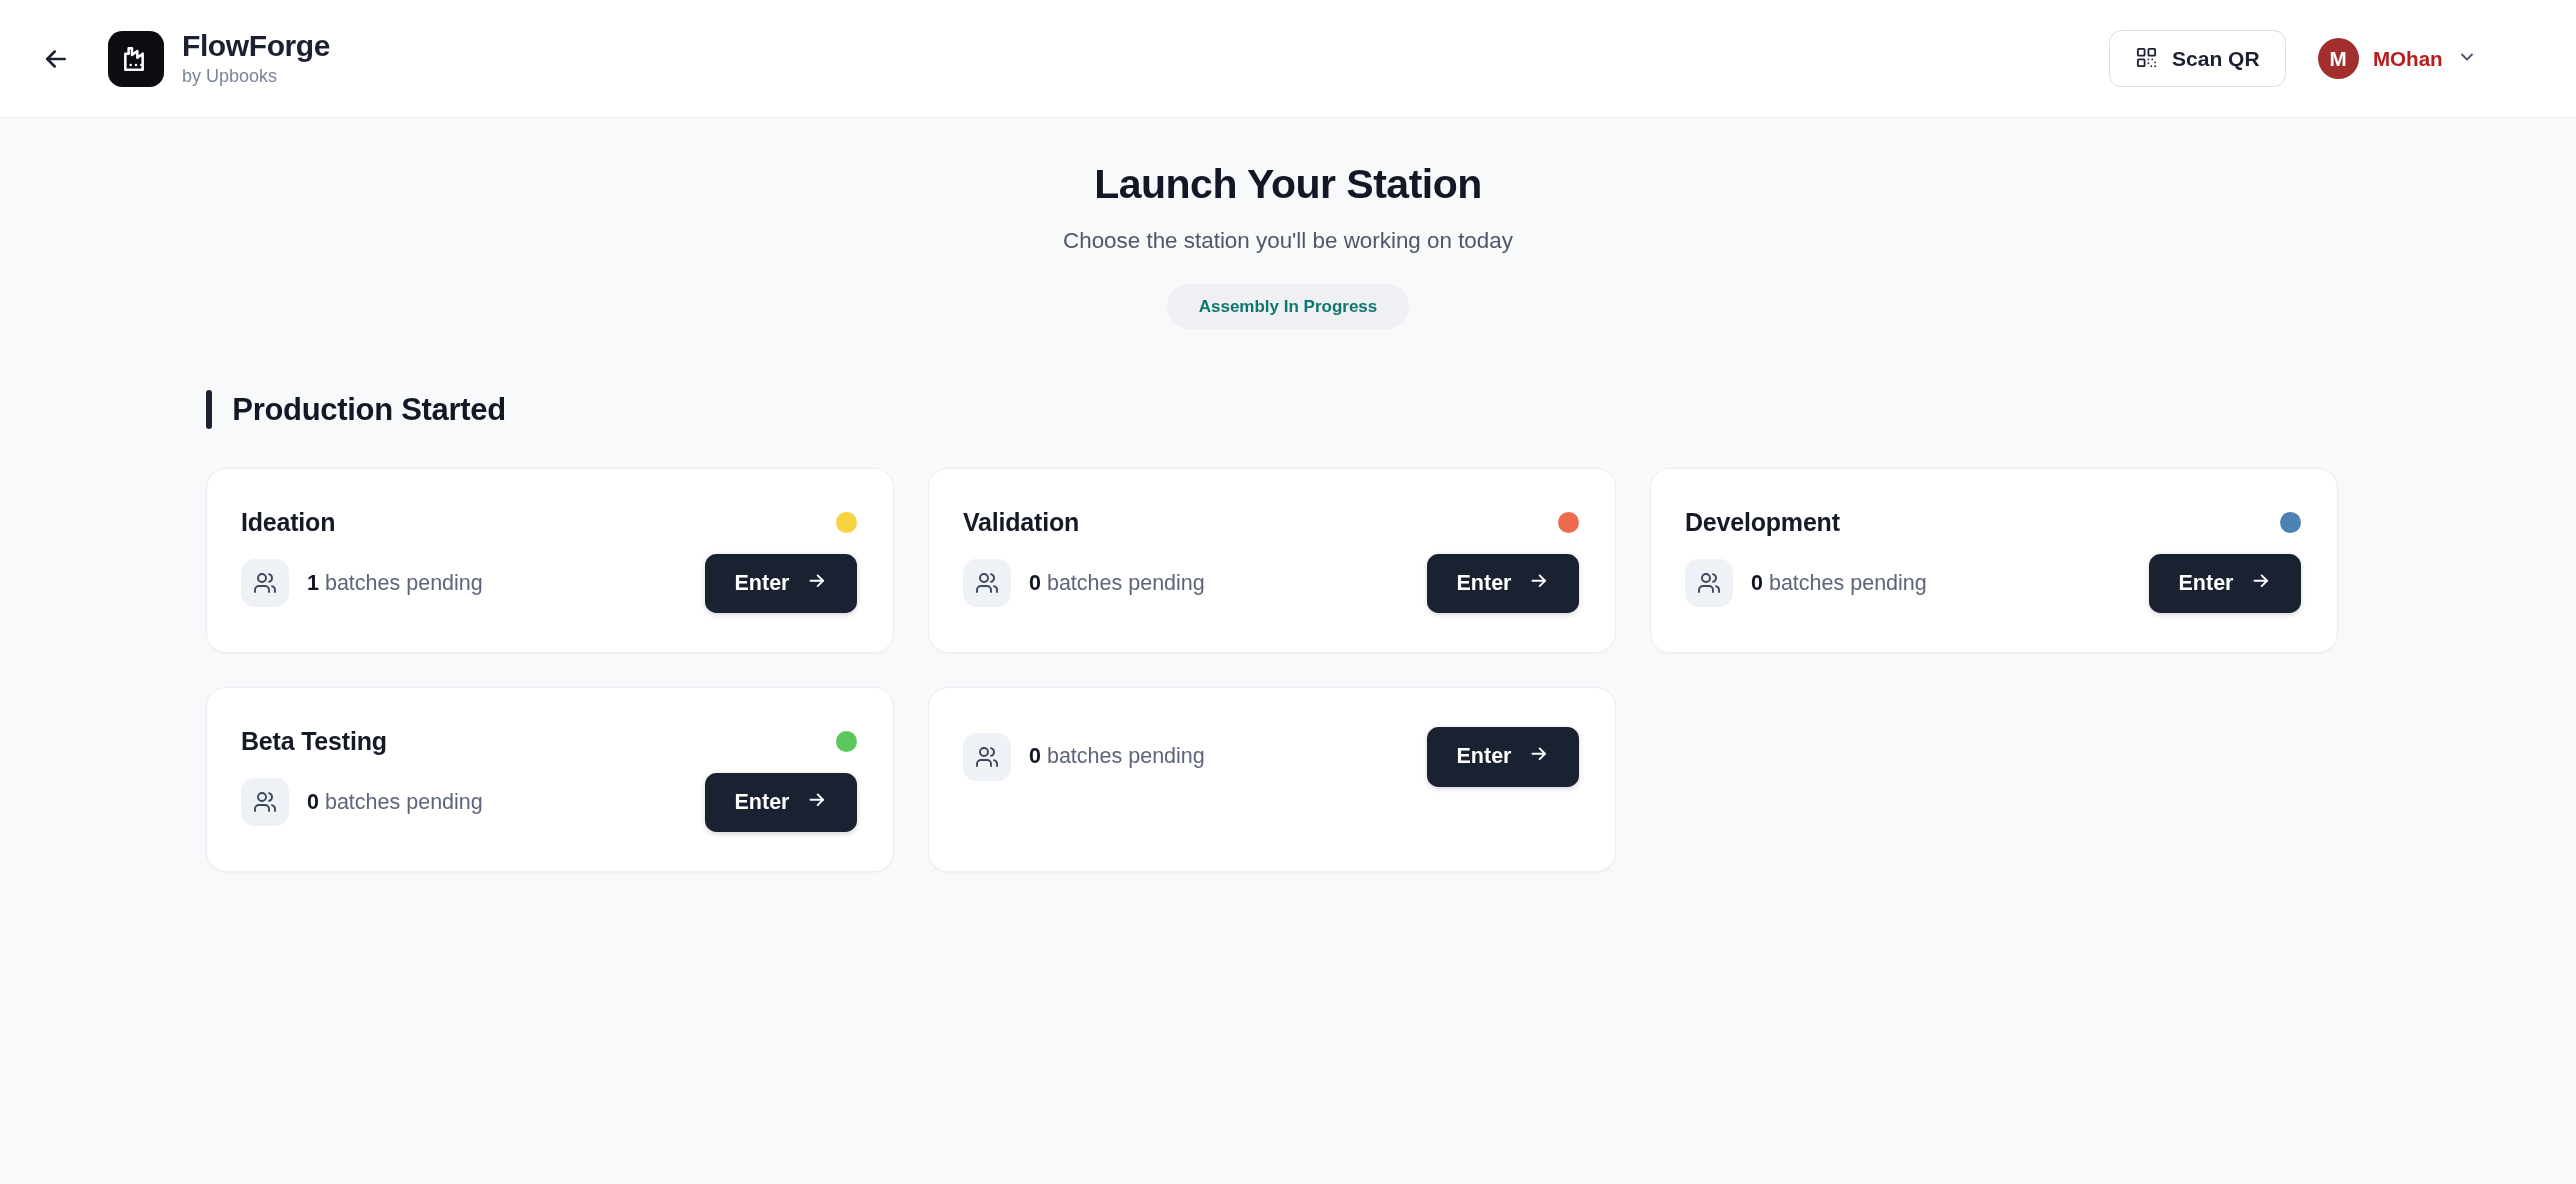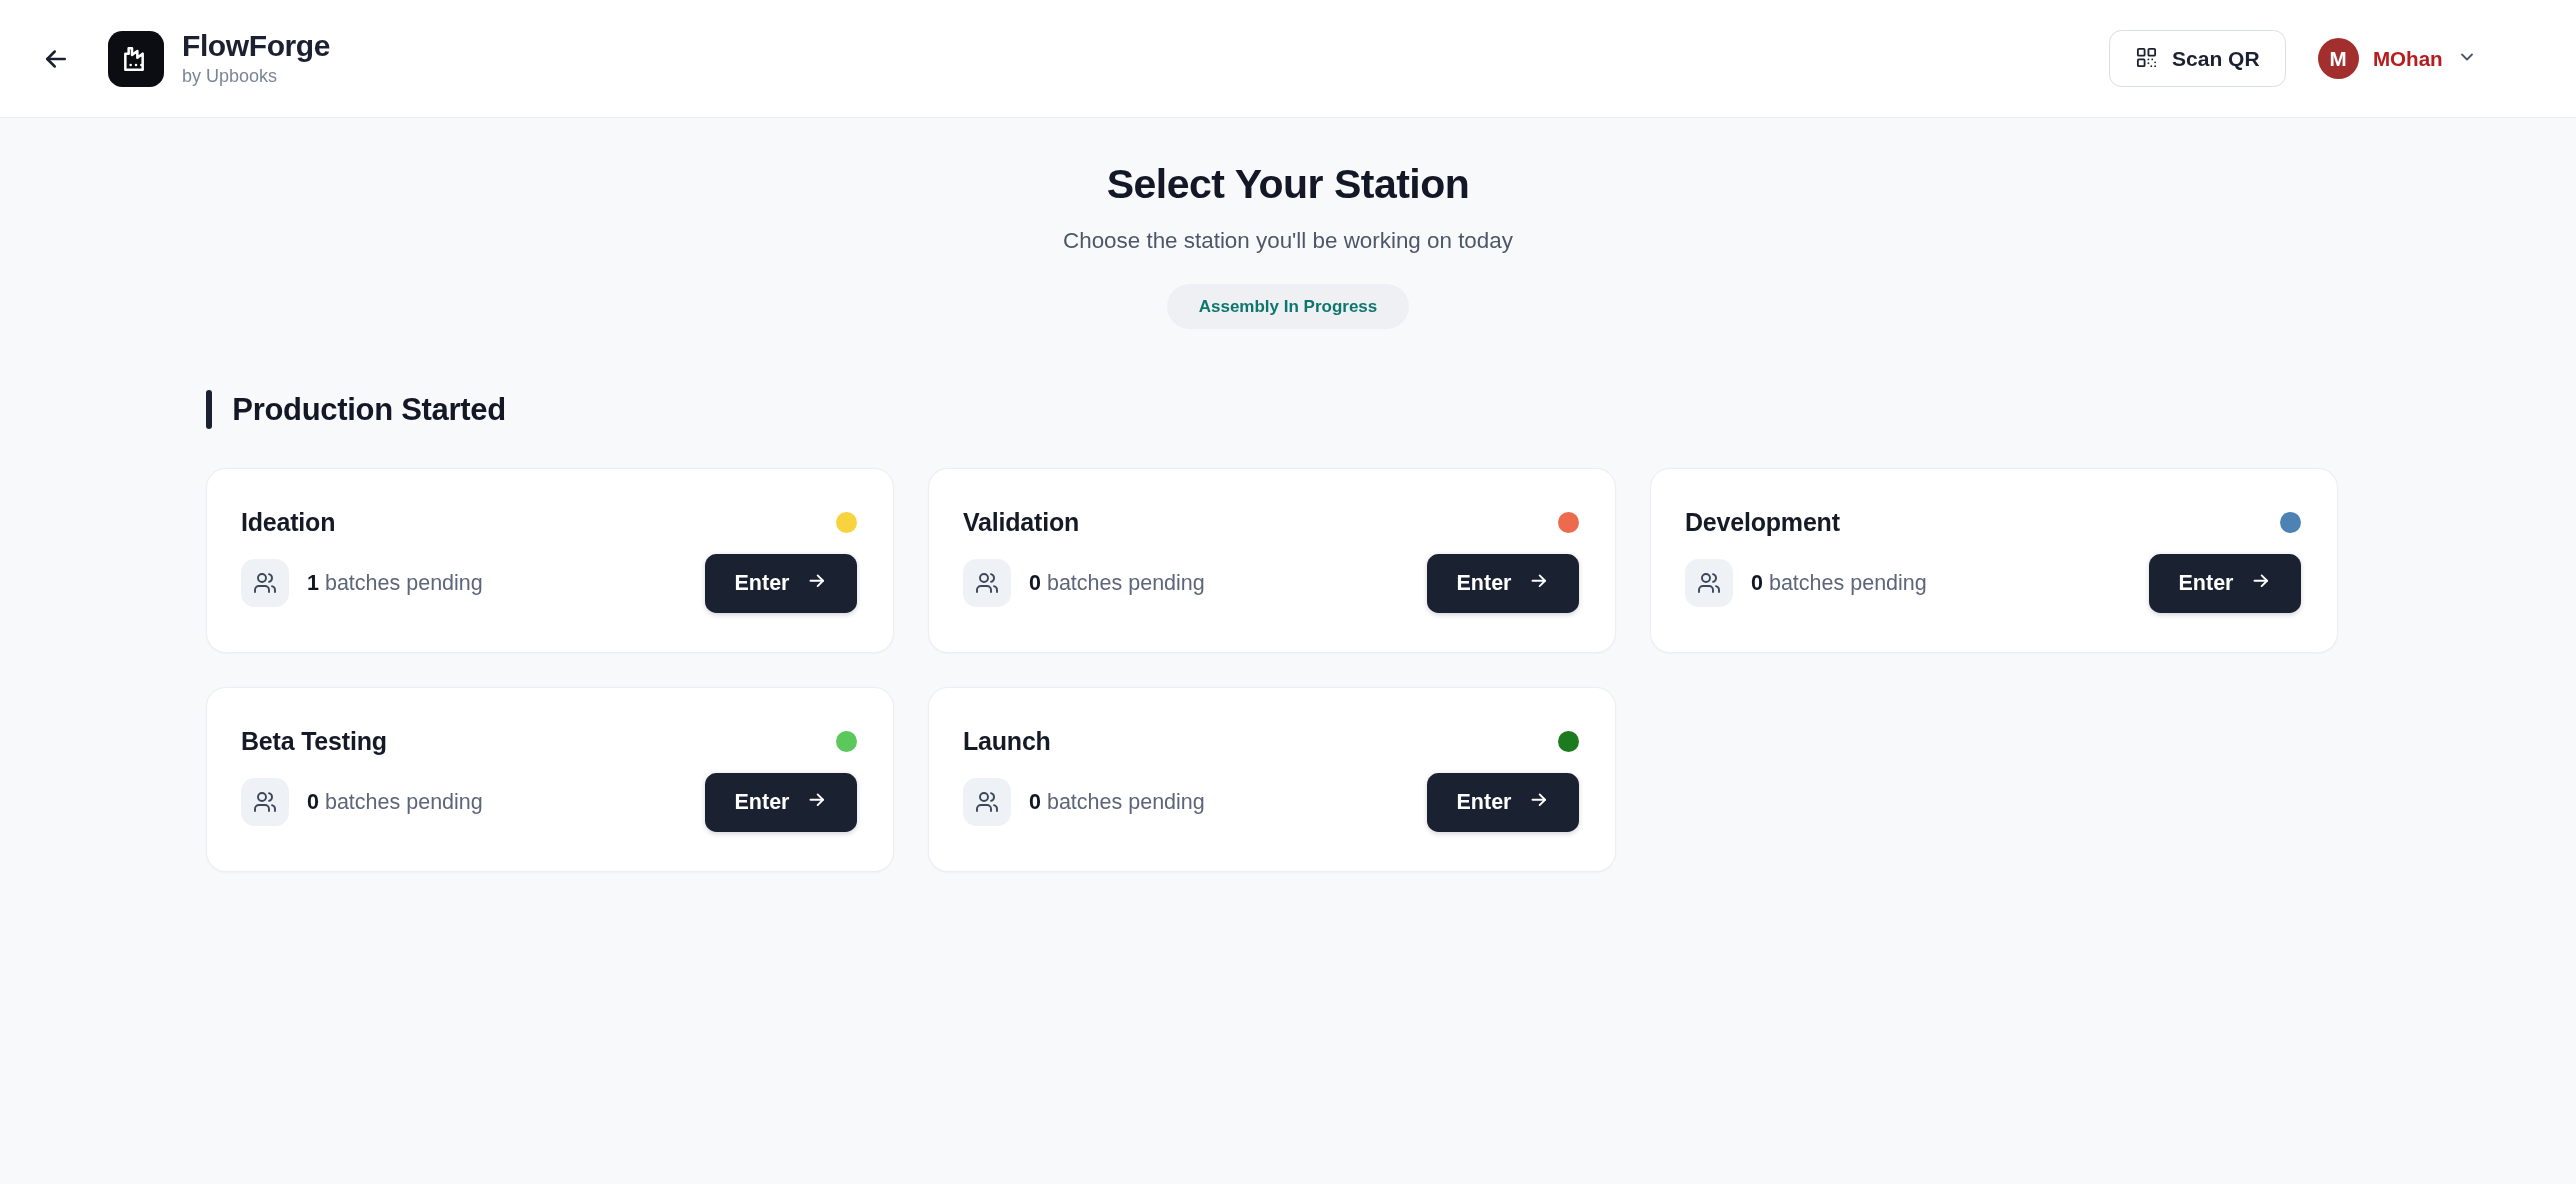--- a/index.html
+++ b/index.html
@@ -264,21 +264,21 @@
         </svg>
       </span>
     </div>
 
   </div>
 </div>
 
 <div class="main">
 
   <div class="page-head">
-    <h1 class="page-title">Select Your Station</h1>
+    <h1 class="page-title">Launch Your Station</h1>
     <div class="page-sub">Choose the station you'll be working on today</div>
     <div class="status-pill">Assembly In Progress</div>
   </div>
 
   <div class="section-head">
     <div class="section-bar"></div>
     <div class="section-title">Production Started</div>
   </div>
 
   <div class="card-grid" id="grid">
@@ -404,24 +404,20 @@
           <svg width="21.5" height="21.5" viewBox="0 0 24 24" fill="none" stroke="#ffffff" stroke-width="2.1" stroke-linecap="round" stroke-linejoin="round">
             <line x1="5" y1="12" x2="19" y2="12"></line>
             <polyline points="13 6 19 12 13 18"></polyline>
           </svg>
         </span>
       </button>
     </div>
   </div>
 
   <div class="station-card">
-    <div class="card-top">
-      <div class="card-title">Launch</div>
-      <div class="status-dot" style="background: rgb(30, 122, 30);"></div>
-    </div>
     <div class="card-bottom">
       <div class="pending">
         <div class="pending-icon">
           <svg width="24" height="24" viewBox="0 0 24 24" fill="none" stroke="#3d475b" stroke-width="1.9" stroke-linecap="round" stroke-linejoin="round">
             <path d="M16 21v-2a4 4 0 0 0-4-4H6a4 4 0 0 0-4 4v2"></path>
             <circle cx="9" cy="7" r="4"></circle>
             <path d="M22 21v-2a4 4 0 0 0-3-3.87"></path>
             <path d="M16 3.13a4 4 0 0 1 0 7.75"></path>
           </svg>
         </div>

